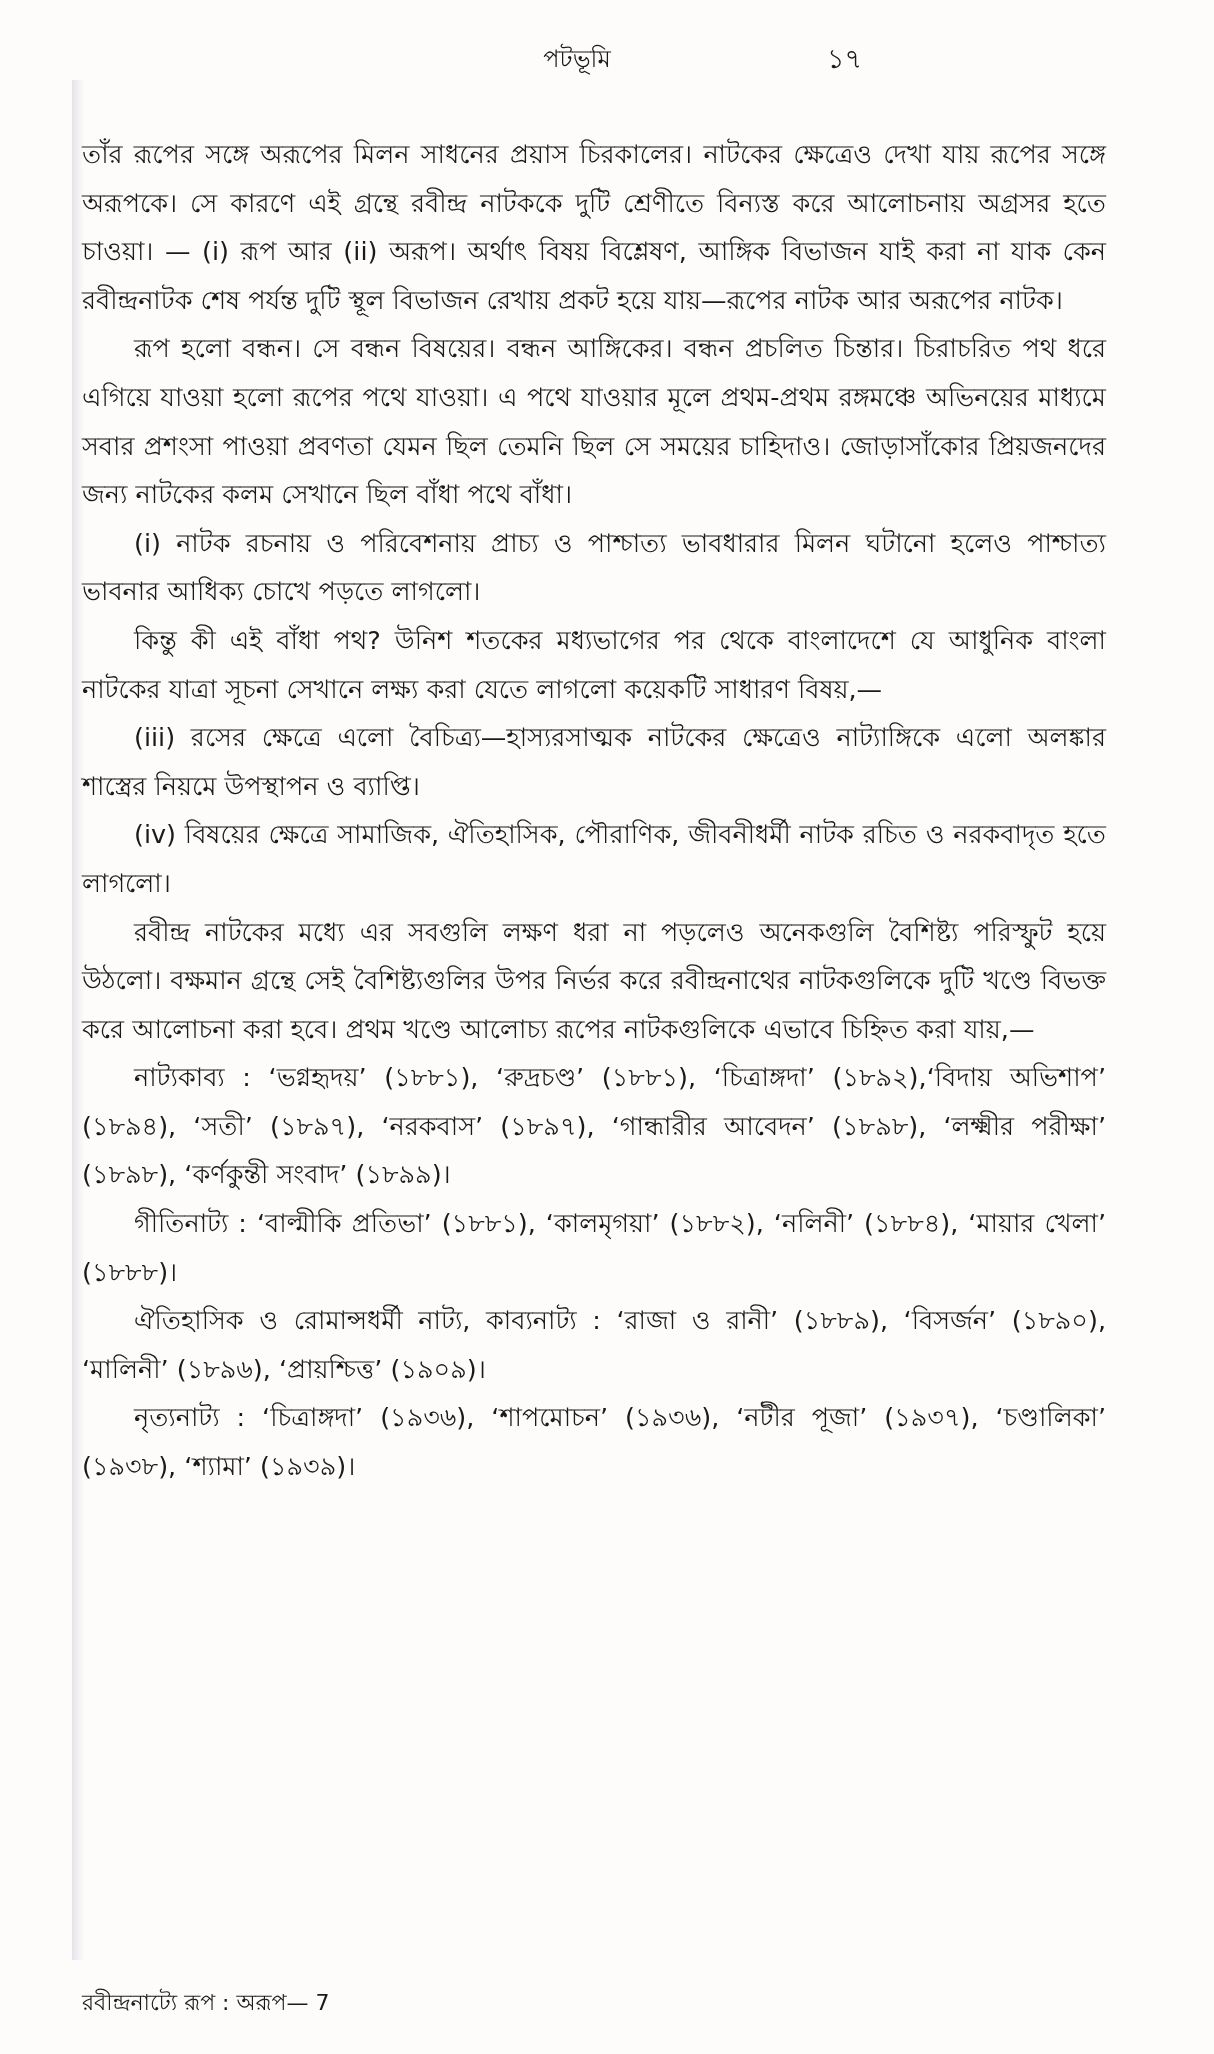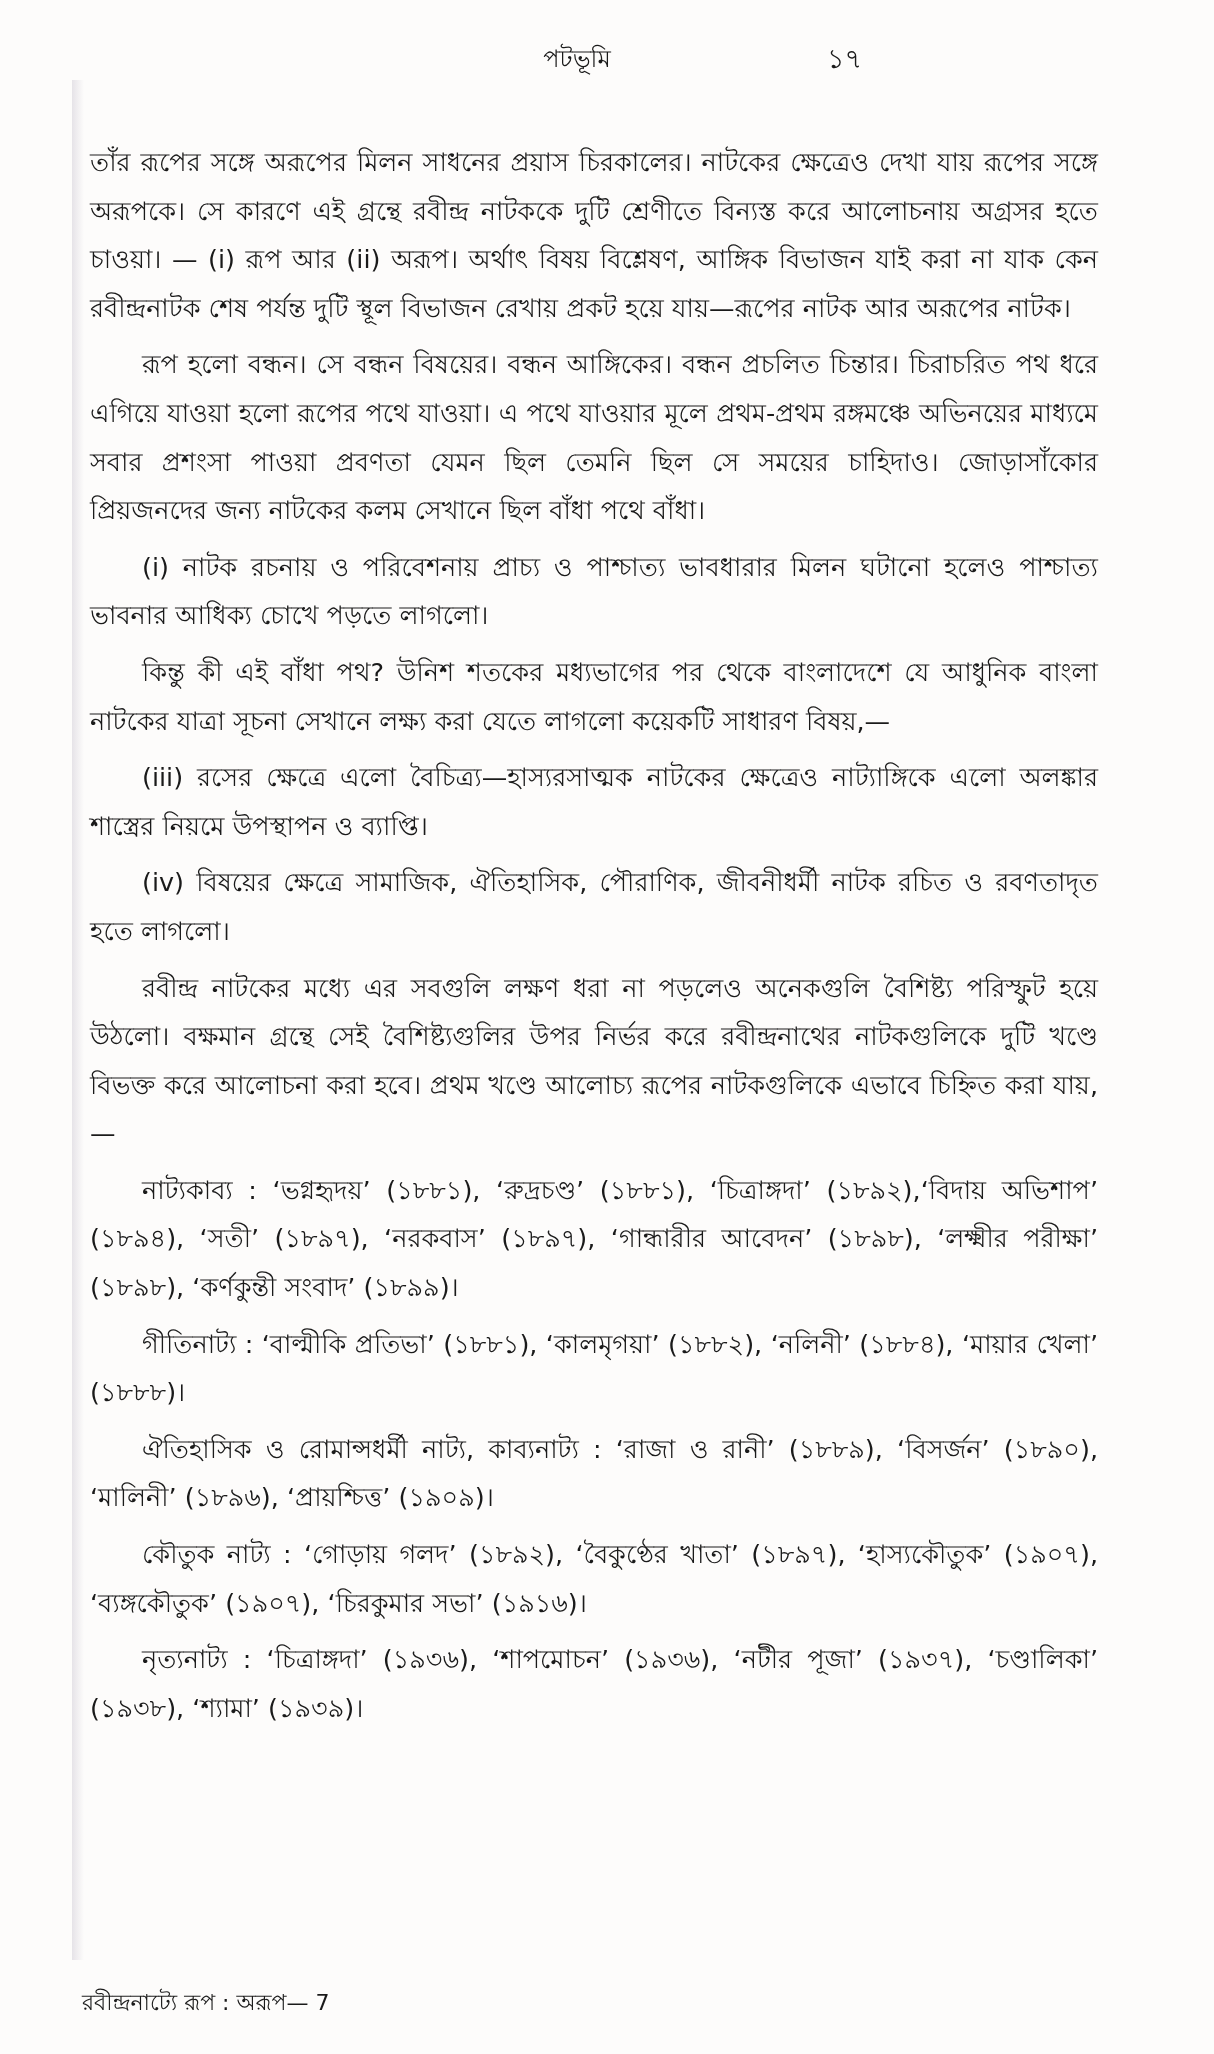--- a/index.html
+++ b/index.html
@@ -45,21 +45,21 @@
   .body-text {
     position: absolute;
     left: 82px;
     top: 130px;
     width: 1024px;
     font-size: 25.5px;
     line-height: 48.6px;
     text-align: justify;
   }
   .body-text p {
-    margin: 8px;
+    margin: 0;
     text-align-last: left;
   }
   .indent { text-indent: 52px; }
   .footer {
     position: absolute;
     left: 82px;
     top: 1985px;
     font-size: 22px;
   }
 </style>
@@ -72,22 +72,21 @@
   <div class="running-title">পটভূমি</div>
   <div class="page-number">১৭</div>
 </div>
 
 <div class="body-text">
   <p>তাঁর রূপের সঙ্গে অরূপের মিলন সাধনের প্রয়াস চিরকালের। নাটকের ক্ষেত্রেও দেখা যায় রূপের সঙ্গে অরূপকে। সে কারণে এই গ্রন্থে রবীন্দ্র নাটককে দুটি শ্রেণীতে বিন্যস্ত করে আলোচনায় অগ্রসর হতে চাওয়া। — (i) রূপ আর (ii) অরূপ। অর্থাৎ বিষয় বিশ্লেষণ, আঙ্গিক বিভাজন যাই করা না যাক কেন রবীন্দ্রনাটক শেষ পর্যন্ত দুটি স্থূল বিভাজন রেখায় প্রকট হয়ে যায়—রূপের নাটক আর অরূপের নাটক।</p>
   <p class="indent">রূপ হলো বন্ধন। সে বন্ধন বিষয়ের। বন্ধন আঙ্গিকের। বন্ধন প্রচলিত চিন্তার। চিরাচরিত পথ ধরে এগিয়ে যাওয়া হলো রূপের পথে যাওয়া। এ পথে যাওয়ার মূলে প্রথম-প্রথম রঙ্গমঞ্চে অভিনয়ের মাধ্যমে সবার প্রশংসা পাওয়া প্রবণতা যেমন ছিল তেমনি ছিল সে সময়ের চাহিদাও। জোড়াসাঁকোর প্রিয়জনদের জন্য নাটকের কলম সেখানে ছিল বাঁধা পথে বাঁধা।</p>
   <p class="indent">(i) নাটক রচনায় ও পরিবেশনায় প্রাচ্য ও পাশ্চাত্য ভাবধারার মিলন ঘটানো হলেও পাশ্চাত্য ভাবনার আধিক্য চোখে পড়তে লাগলো।</p>
   <p class="indent">কিন্তু কী এই বাঁধা পথ? উনিশ শতকের মধ্যভাগের পর থেকে বাংলাদেশে যে আধুনিক বাংলা নাটকের যাত্রা সূচনা সেখানে লক্ষ্য করা যেতে লাগলো কয়েকটি সাধারণ বিষয়,—</p>
   <p class="indent">(iii) রসের ক্ষেত্রে এলো বৈচিত্র্য—হাস্যরসাত্মক নাটকের ক্ষেত্রেও নাট্যাঙ্গিকে এলো অলঙ্কার শাস্ত্রের নিয়মে উপস্থাপন ও ব্যাপ্তি।</p>
-  <p class="indent">(iv) বিষয়ের ক্ষেত্রে সামাজিক, ঐতিহাসিক, পৌরাণিক, জীবনীধর্মী নাটক রচিত ও রবণতাদৃত হতে লাগলো।</p>
+  <p class="indent">(iv) বিষয়ের ক্ষেত্রে সামাজিক, ঐতিহাসিক, পৌরাণিক, জীবনীধর্মী নাটক রচিত ও নরকবাদৃত হতে লাগলো।</p>
   <p class="indent">রবীন্দ্র নাটকের মধ্যে এর সবগুলি লক্ষণ ধরা না পড়লেও অনেকগুলি বৈশিষ্ট্য পরিস্ফুট হয়ে উঠলো। বক্ষমান গ্রন্থে সেই বৈশিষ্ট্যগুলির উপর নির্ভর করে রবীন্দ্রনাথের নাটকগুলিকে দুটি খণ্ডে বিভক্ত করে আলোচনা করা হবে। প্রথম খণ্ডে আলোচ্য রূপের নাটকগুলিকে এভাবে চিহ্নিত করা যায়,—</p>
   <p class="indent">নাট্যকাব্য : ‘ভগ্নহৃদয়’ (১৮৮১), ‘রুদ্রচণ্ড’ (১৮৮১), ‘চিত্রাঙ্গদা’ (১৮৯২),‘বিদায় অভিশাপ’ (১৮৯৪), ‘সতী’ (১৮৯৭), ‘নরকবাস’ (১৮৯৭), ‘গান্ধারীর আবেদন’ (১৮৯৮), ‘লক্ষ্মীর পরীক্ষা’ (১৮৯৮), ‘কর্ণকুন্তী সংবাদ’ (১৮৯৯)।</p>
   <p class="indent">গীতিনাট্য : ‘বাল্মীকি প্রতিভা’ (১৮৮১), ‘কালমৃগয়া’ (১৮৮২), ‘নলিনী’ (১৮৮৪), ‘মায়ার খেলা’ (১৮৮৮)।</p>
   <p class="indent">ঐতিহাসিক ও রোমান্সধর্মী নাট্য, কাব্যনাট্য : ‘রাজা ও রানী’ (১৮৮৯), ‘বিসর্জন’ (১৮৯০), ‘মালিনী’ (১৮৯৬), ‘প্রায়শ্চিত্ত’ (১৯০৯)।</p>
-  <p class="indent">কৌতুক নাট্য : ‘গোড়ায় গলদ’ (১৮৯২), ‘বৈকুণ্ঠের খাতা’ (১৮৯৭), ‘হাস্যকৌতুক’ (১৯০৭), ‘ব্যঙ্গকৌতুক’ (১৯০৭), ‘চিরকুমার সভা’ (১৯১৬)।</p>
   <p class="indent">নৃত্যনাট্য : ‘চিত্রাঙ্গদা’ (১৯৩৬), ‘শাপমোচন’ (১৯৩৬), ‘নটীর পূজা’ (১৯৩৭), ‘চণ্ডালিকা’ (১৯৩৮),  ‘শ্যামা’ (১৯৩৯)।</p>
 </div>
 
 <div class="footer">রবীন্দ্রনাট্যে রূপ : অরূপ— 7</div>
 
 </body></html>

